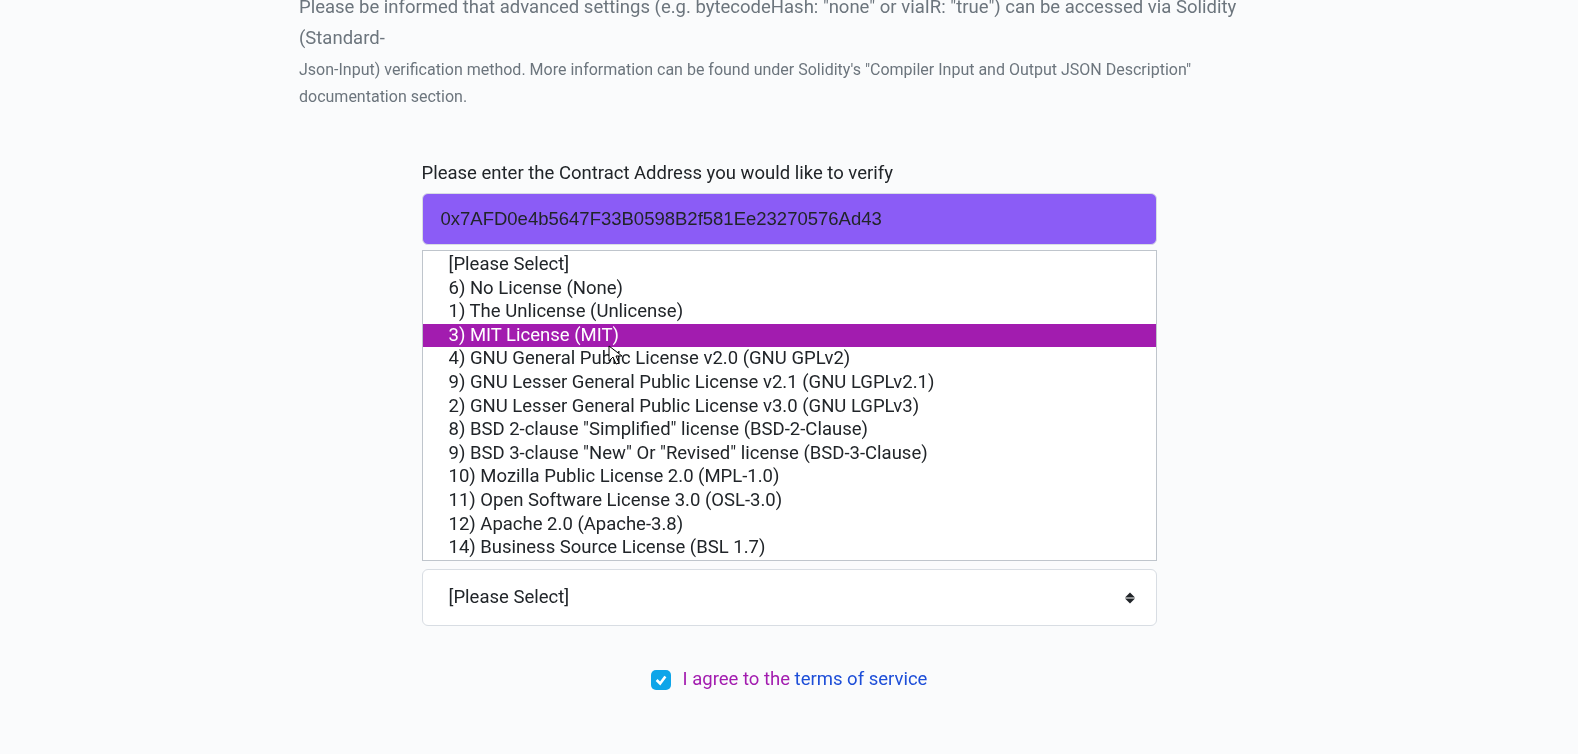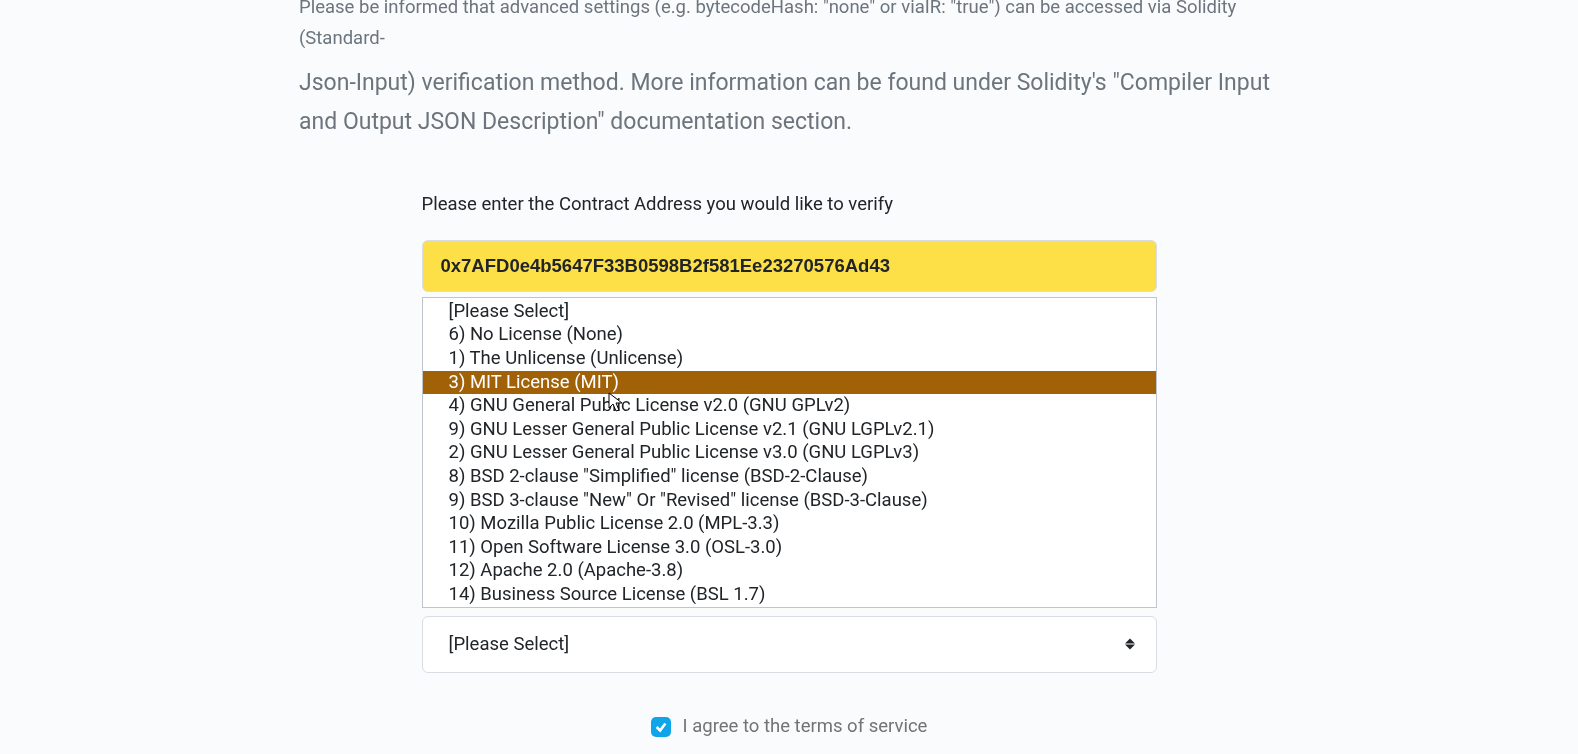--- a/index.html
+++ b/index.html
@@ -14,76 +14,75 @@
       font-size: 18px;
       line-height: 1.5;
     }
     .page {
       max-width: 1578px;
       margin: 0 auto;
       padding: 0;
     }
     .info-text {
       color: #6c757d;
-      font-size: 23px;
+      font-size: 16px;
       padding: 0 60px;
-      margin: 8px auto 50px;
+      margin: 1px auto 50px;
       max-width: 1100px;
       line-height: 1.7;
     }
     .info-text-cut {
       color: #6c757d;
       font-size: 18.5px;
       padding: 0 60px;
       margin: 0 auto;
       max-width: 1100px;
       line-height: 1.7;
       margin-top: -8px;
     }
     .form-area {
       max-width: 735px;
       margin: 0 auto;
     }
     .field-label {
       font-size: 18.5px;
       color: #212529;
-      margin-bottom: 21px;
+      margin-bottom: 5px;
       display: block;
     }
     .text-input {
       width: 100%;
       padding: 14px 18px;
       font-size: 18.5px;
       border: 1px solid #d8dde3;
       border-radius: 6px;
-      background: #fde047;
+      background: #8b5cf6;
       color: #212529;
       outline: none;
       margin-bottom: 5px;
-      font-weight: bold;
     }
     .listbox {
       width: 100%;
       border: 1px solid #bfc5cc;
       background: #fff;
       font-size: 18.5px;
       overflow: hidden;
     }
     .listbox-item {
       padding: 0px 26px;
       line-height: 23.6px;
       cursor: pointer;
       color: #212529;
       white-space: nowrap;
     }
     .listbox-item.first {
       padding-top: 2px;
     }
     .listbox-item.highlighted {
-      background: #a16207;
+      background: #a21caf;
       color: #fff;
     }
     .select-wrap {
       position: relative;
       margin-top: 8px;
     }
     .select-box {
       width: 100%;
       padding: 14px 26px;
       font-size: 18.5px;
@@ -136,24 +135,24 @@
       flex-shrink: 0;
     }
     .checkbox svg {
       width: 14px;
       height: 14px;
       stroke: #fff;
       stroke-width: 3;
       fill: none;
     }
     .agree-text {
-      color: #737373;
+      color: #a21caf;
     }
     .tos-link {
-      color: #737373;
+      color: #1d4ed8;
       text-decoration: none;
       cursor: pointer;
     }
     .cursor-icon {
       position: absolute;
       width: 16px;
       height: 22px;
       pointer-events: none;
       z-index: 100;
     }
@@ -176,21 +175,21 @@
       <div class="listbox" id="license-listbox">
           <div class="listbox-item first">[Please Select]</div>
           <div class="listbox-item">6) No License (None)</div>
           <div class="listbox-item">1) The Unlicense (Unlicense)</div>
           <div class="listbox-item highlighted">3) MIT License (MIT)</div>
           <div class="listbox-item">4) GNU General Public License v2.0 (GNU GPLv2)</div>
           <div class="listbox-item">9) GNU Lesser General Public License v2.1 (GNU LGPLv2.1)</div>
           <div class="listbox-item">2) GNU Lesser General Public License v3.0 (GNU LGPLv3)</div>
           <div class="listbox-item">8) BSD 2-clause "Simplified" license (BSD-2-Clause)</div>
           <div class="listbox-item">9) BSD 3-clause "New" Or "Revised" license (BSD-3-Clause)</div>
-          <div class="listbox-item">10) Mozilla Public License 2.0 (MPL-3.3)</div>
+          <div class="listbox-item">10) Mozilla Public License 2.0 (MPL-1.0)</div>
           <div class="listbox-item">11) Open Software License 3.0 (OSL-3.0)</div>
           <div class="listbox-item">12) Apache 2.0 (Apache-3.8)</div>
           <div class="listbox-item">14) Business Source License (BSL 1.7)</div>
         </div>
       <svg class="cursor-icon" style="left:186px; top:95px;" viewBox="0 0 16 22">
         <path d="M1 1 L1 16 L5 12 L8 19 L11 18 L8 11 L14 11 Z" fill="#fff" stroke="#000" stroke-width="1"></path>
       </svg>
     </div>
 
     <div class="select-wrap">

